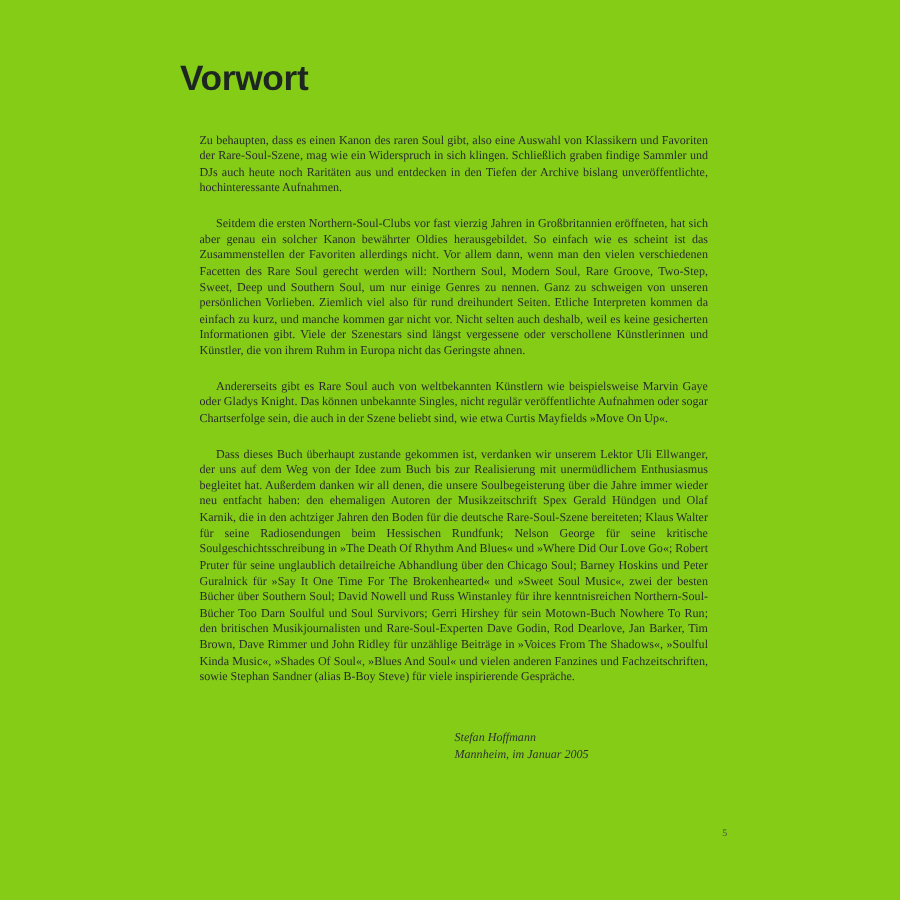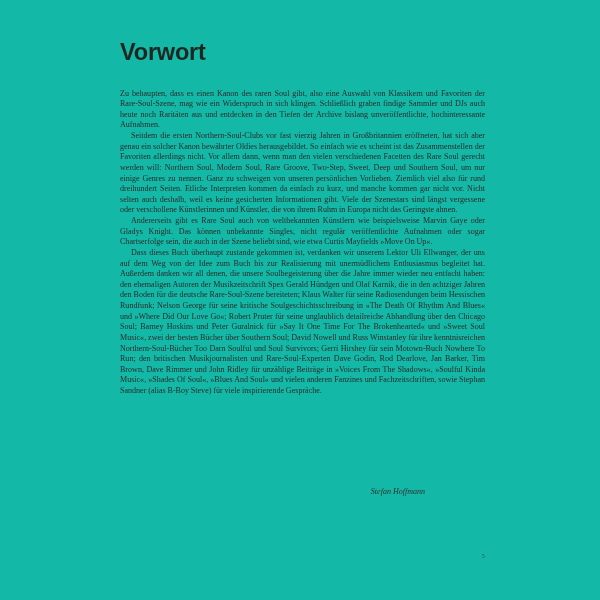--- a/index.html
+++ b/index.html
@@ -15,21 +15,21 @@
     overflow: hidden;
     position: relative;
   }
 
   .page {
     position: absolute;
     left: 0;
     top: 0;
     width: 600px;
     height: 600px;
-    background: #14b8a6;
+    background: #84cc16;
   }
 
   .content-column {
     position: absolute;
     left: 120px;
     top: 0;
     width: 365px;
   }
 
   .page-title {
@@ -41,21 +41,21 @@
     color: #1e2621;
     margin: 0;
     padding-top: 41px;
   }
 
   .body-text {
     margin-top: 24px;
   }
 
   .body-text p {
-    margin: 0;
+    margin: 13px;
     font-size: 8.05px;
     line-height: 10.62px;
     text-align: justify;
     text-justify: inter-word;
     color: #2a2c2b;
     hyphens: manual;
     -webkit-hyphens: manual;
     word-spacing: -0.15px;
   }
 
@@ -68,21 +68,21 @@
     left: 303px;
     top: 487px;
     width: 190px;
   }
 
   .signature div {
     font-size: 8.05px;
     line-height: 10.9px;
     font-style: italic;
     color: #2f3130;
-    text-align: center;
+    text-align: left;
     white-space: nowrap;
   }
 
   .folio {
     position: absolute;
     left: 0;
     top: 553px;
     width: 485px;
     text-align: right;
     font-size: 6.6px;
@@ -104,17 +104,18 @@
       <p>Zu behaupten, dass es einen Kanon des raren Soul gibt, also eine Auswahl von Klassikern und Favoriten der Rare-Soul-Szene, mag wie ein Widerspruch in sich klingen. Schließlich graben findige Sammler und DJs auch heute noch Raritäten aus und entdecken in den Tiefen der Archive bislang unveröffentlichte, hochinteressante Aufnahmen.</p>
       <p>Seitdem die ersten Northern-Soul-Clubs vor fast vierzig Jahren in Großbritannien eröffneten, hat sich aber genau ein solcher Kanon bewährter Oldies herausgebildet. So einfach wie es scheint ist das Zusammenstellen der Favoriten allerdings nicht. Vor allem dann, wenn man den vielen verschiedenen Facetten des Rare Soul gerecht werden will: Northern Soul, Modern Soul, Rare Groove, Two-Step, Sweet, Deep und Southern Soul, um nur einige Genres zu nennen. Ganz zu schweigen von unseren persönlichen Vorlieben. Ziemlich viel also für rund dreihundert Seiten. Etliche Interpreten kommen da einfach zu kurz, und manche kommen gar nicht vor. Nicht selten auch deshalb, weil es keine gesicherten Informationen gibt. Viele der Szenestars sind längst vergessene oder verschollene Künstlerinnen und Künstler, die von ihrem Ruhm in Europa nicht das Geringste ahnen.</p>
       <p>Andererseits gibt es Rare Soul auch von weltbekannten Künstlern wie beispielsweise Marvin Gaye oder Gladys Knight. Das können unbekannte Singles, nicht regulär veröffentlichte Aufnahmen oder sogar Chartserfolge sein, die auch in der Szene beliebt sind, wie etwa Curtis Mayfields »Move On Up«.</p>
       <p>Dass dieses Buch überhaupt zustande gekommen ist, verdanken wir unserem Lektor Uli Ellwanger, der uns auf dem Weg von der Idee zum Buch bis zur Realisierung mit unermüdlichem Enthusiasmus begleitet hat. Außerdem danken wir all denen, die unsere Soulbegeisterung über die Jahre immer wieder neu entfacht haben: den ehemaligen Autoren der Musikzeitschrift Spex Gerald Hündgen und Olaf Karnik, die in den achtziger Jahren den Boden für die deutsche Rare-Soul-Szene bereiteten; Klaus Walter für seine Radiosendungen beim Hessischen Rundfunk; Nelson George für seine kritische Soulgeschichtsschreibung in »The Death Of Rhythm And Blues« und »Where Did Our Love Go«; Robert Pruter für seine unglaublich detailreiche Abhandlung über den Chicago Soul; Barney Hoskins und Peter Guralnick für »Say It One Time For The Brokenhearted« und »Sweet Soul Music«, zwei der besten Bücher über Southern Soul; David Nowell und Russ Winstanley für ihre kenntnisreichen Northern-Soul-Bücher Too Darn Soulful und Soul Survivors; Gerri Hirshey für sein Motown-Buch Nowhere To Run; den britischen Musikjournalisten und Rare-Soul-Experten Dave Godin, Rod Dearlove, Jan Barker, Tim Brown, Dave Rimmer und John Ridley für unzählige Beiträge in »Voices From The Shadows«, »Soulful Kinda Music«, »Shades Of Soul«, »Blues And Soul« und vielen anderen Fanzines und Fachzeitschriften, sowie Stephan Sandner (alias B-Boy Steve) für viele inspirierende Gespräche.</p>
     </div>
 
   </div>
 
   <div class="signature">
     <div>Stefan Hoffmann</div>
+    <div>Mannheim, im Januar 2005</div>
   </div>
 
   <div class="folio">5</div>
 
 </div>
 
 </body></html>

